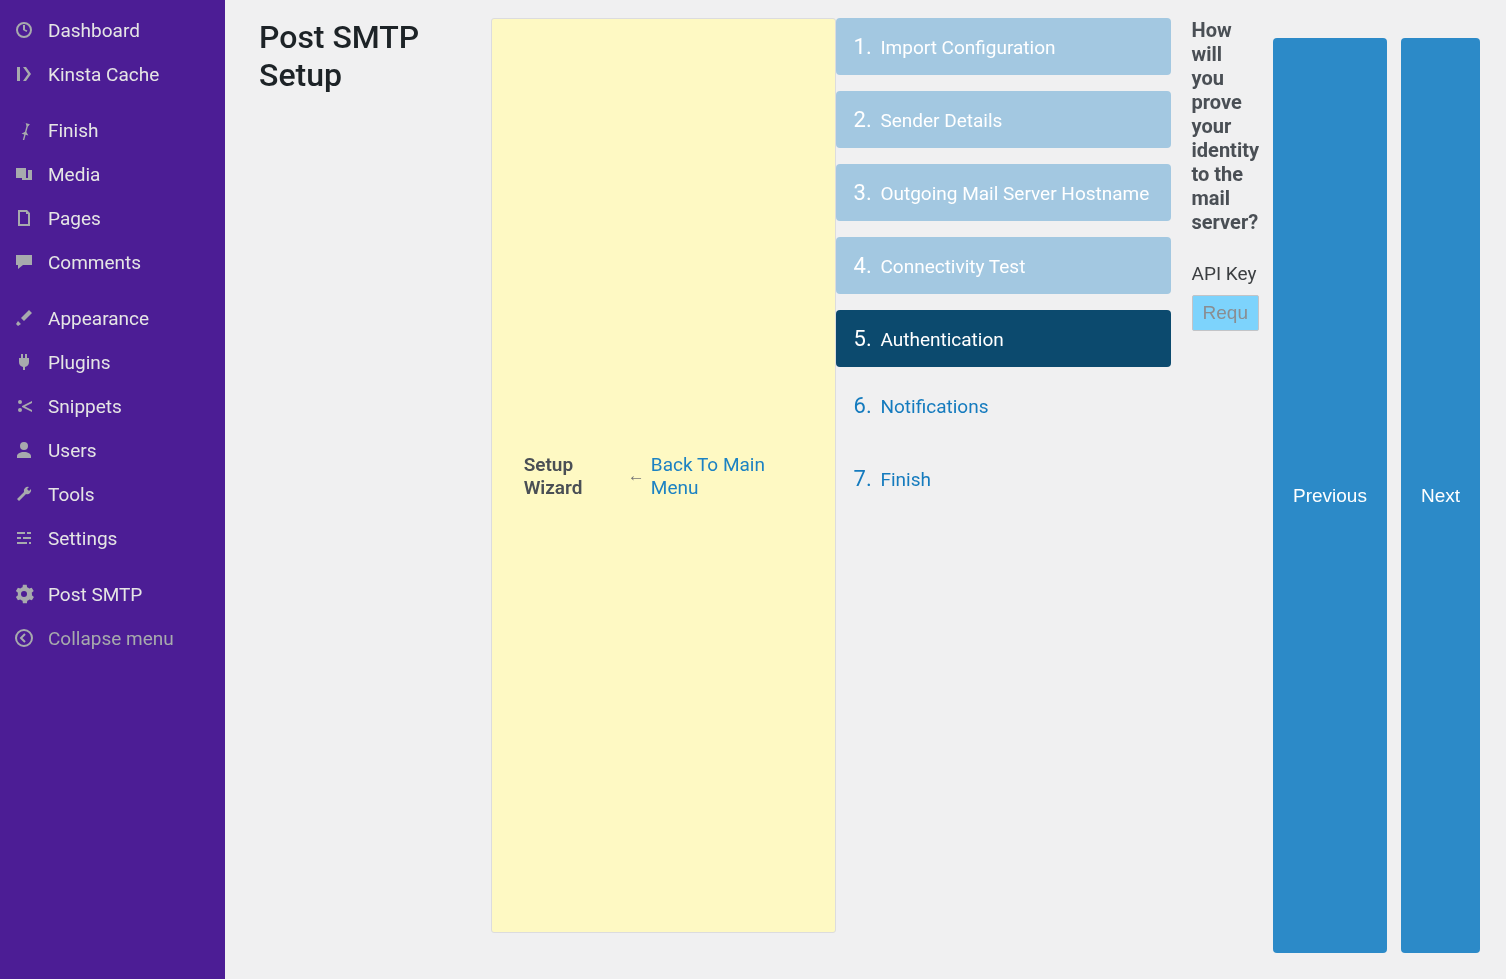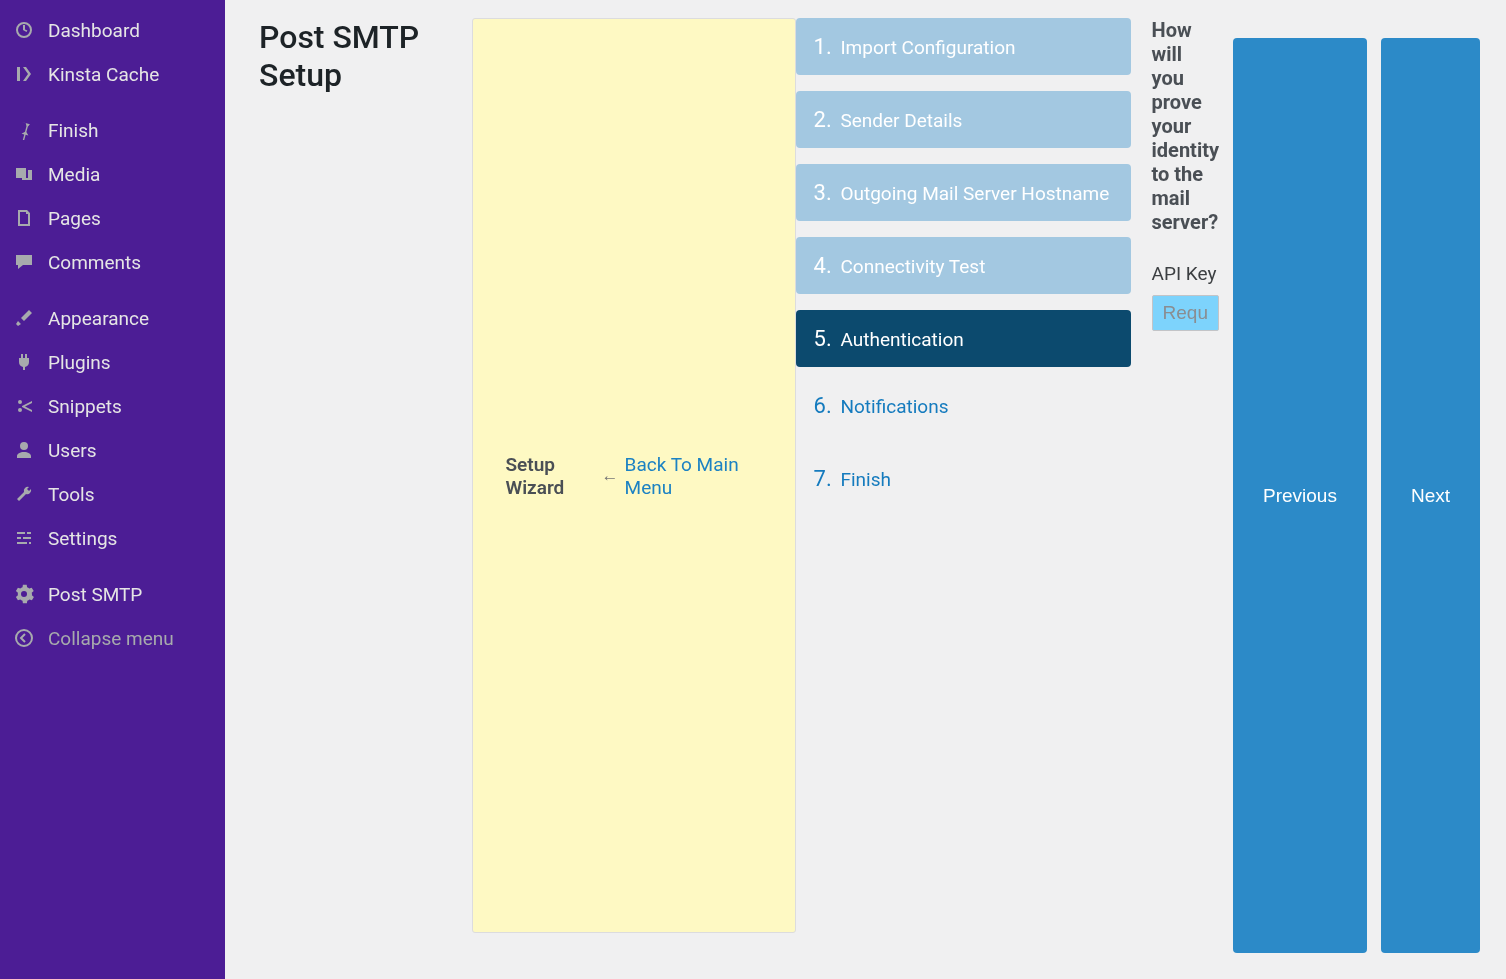--- a/index.html
+++ b/index.html
@@ -152,21 +152,21 @@
     display: flex;
     justify-content: flex-end;
     gap: 14px;
     margin-top: 20px;
   }
   .btn {
     background: #2c8ac8;
     color: #fff;
     border: none;
     border-radius: 4px;
-    padding: 10px 30px;
+    padding: 10px 20px;
     font-size: 19px;
     cursor: pointer;
   }
 </style>
 </head>
 <body>
 
 <nav class="sidebar">
   <div class="sidebar-item">
     <span class="icon">

